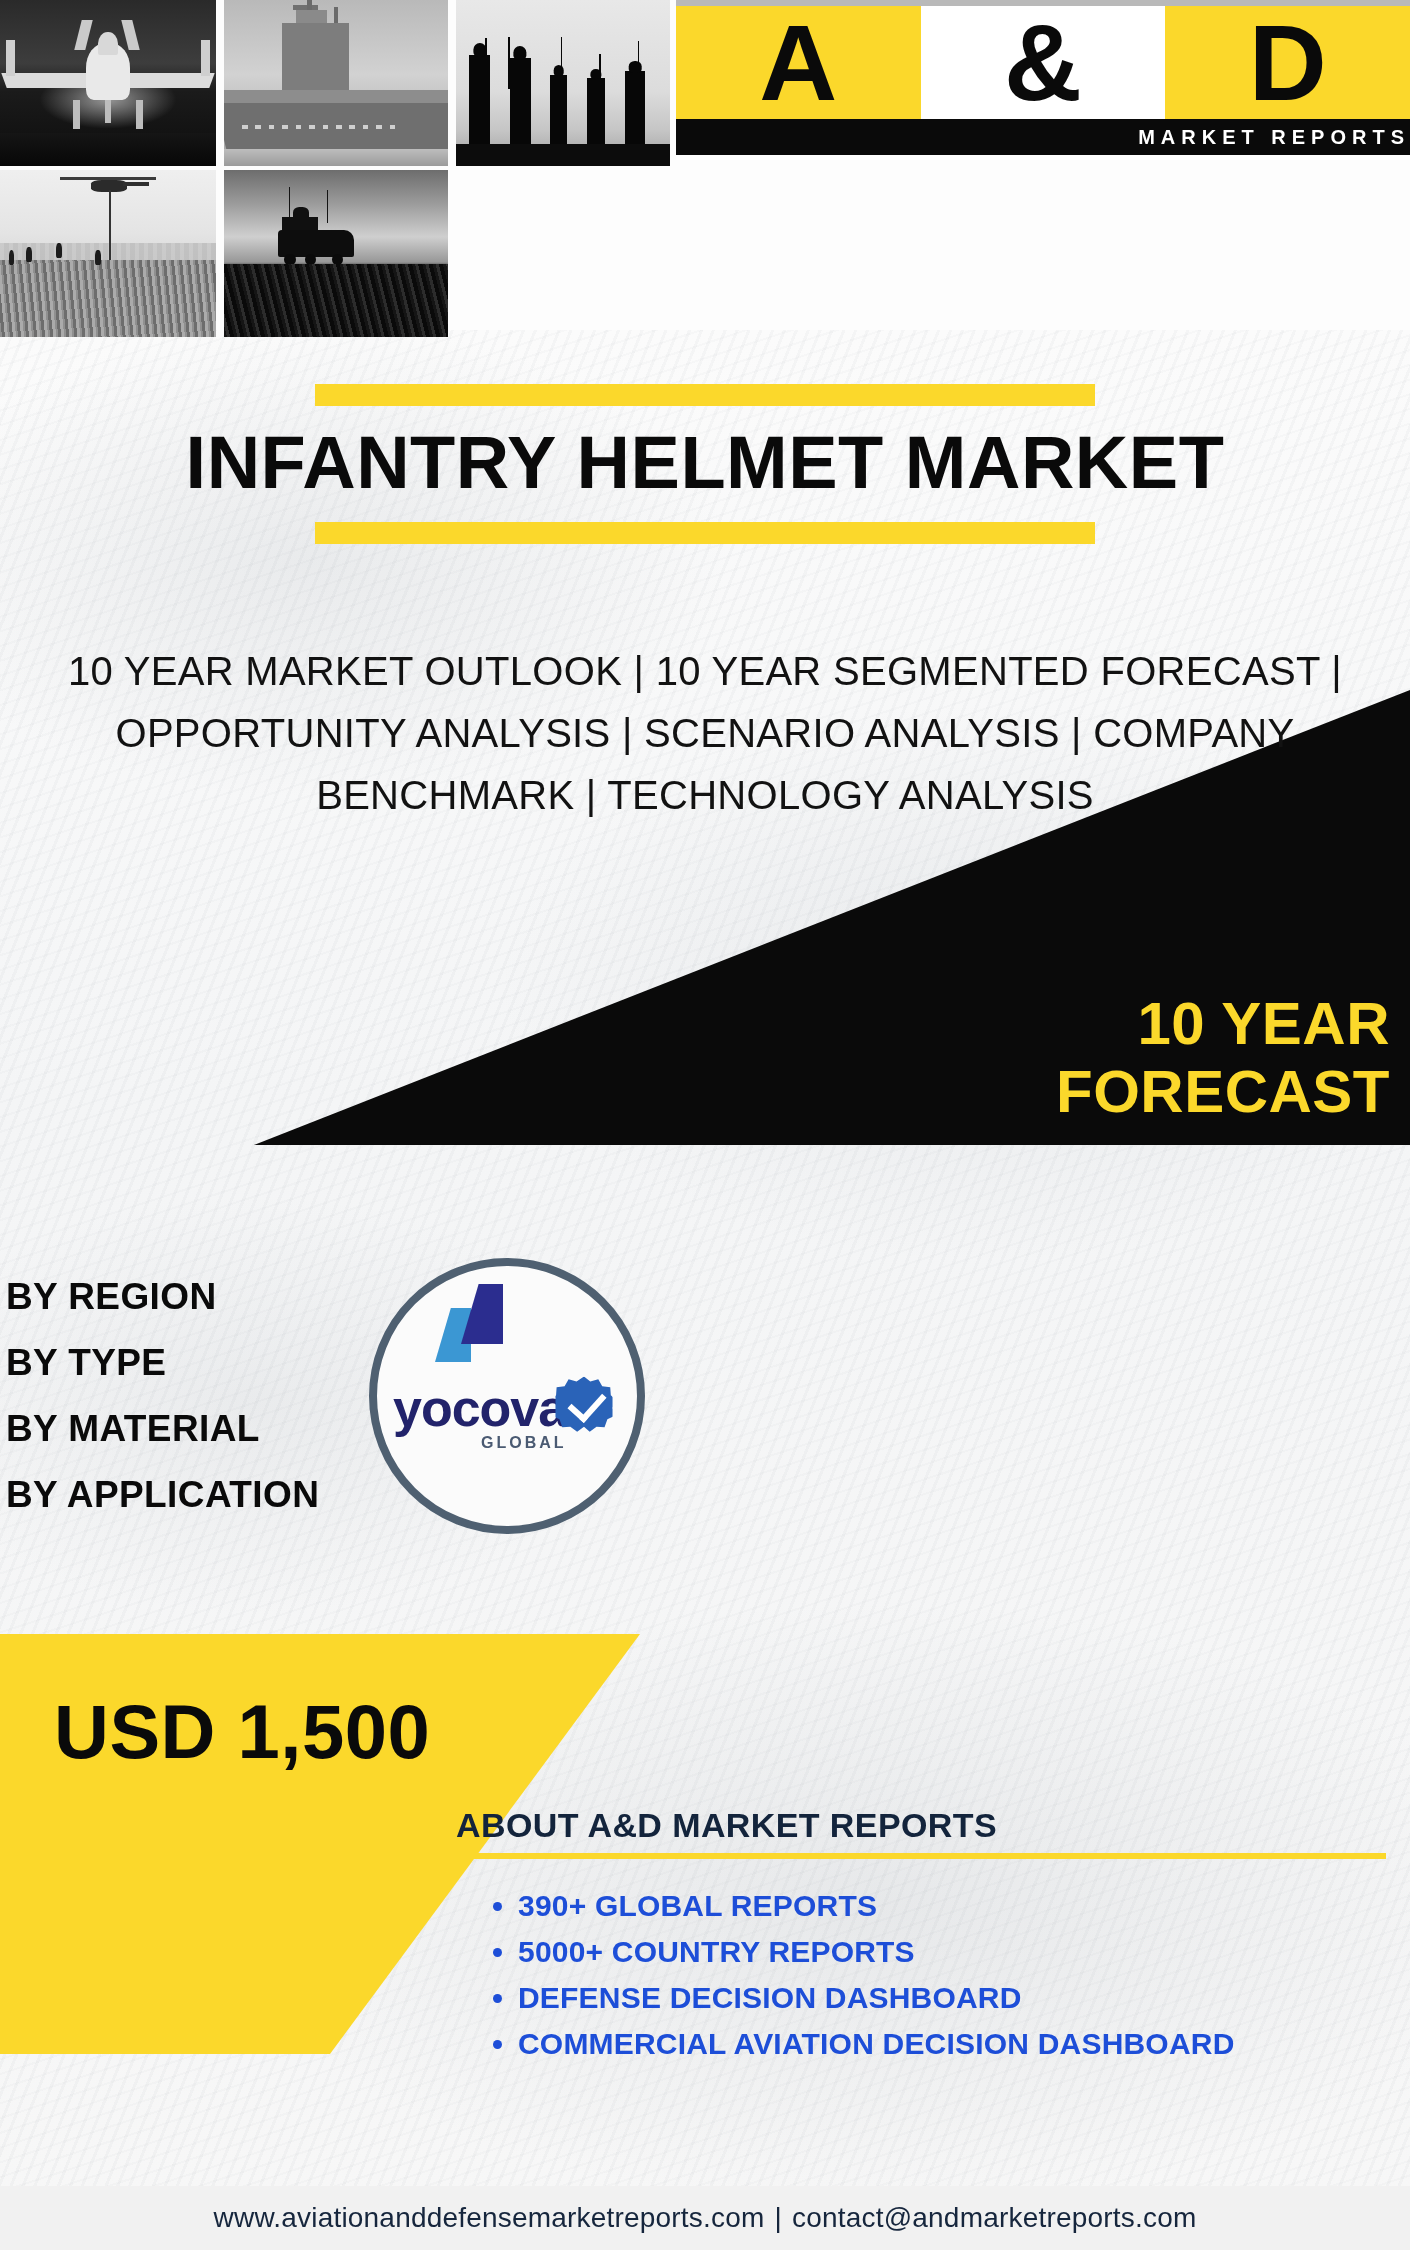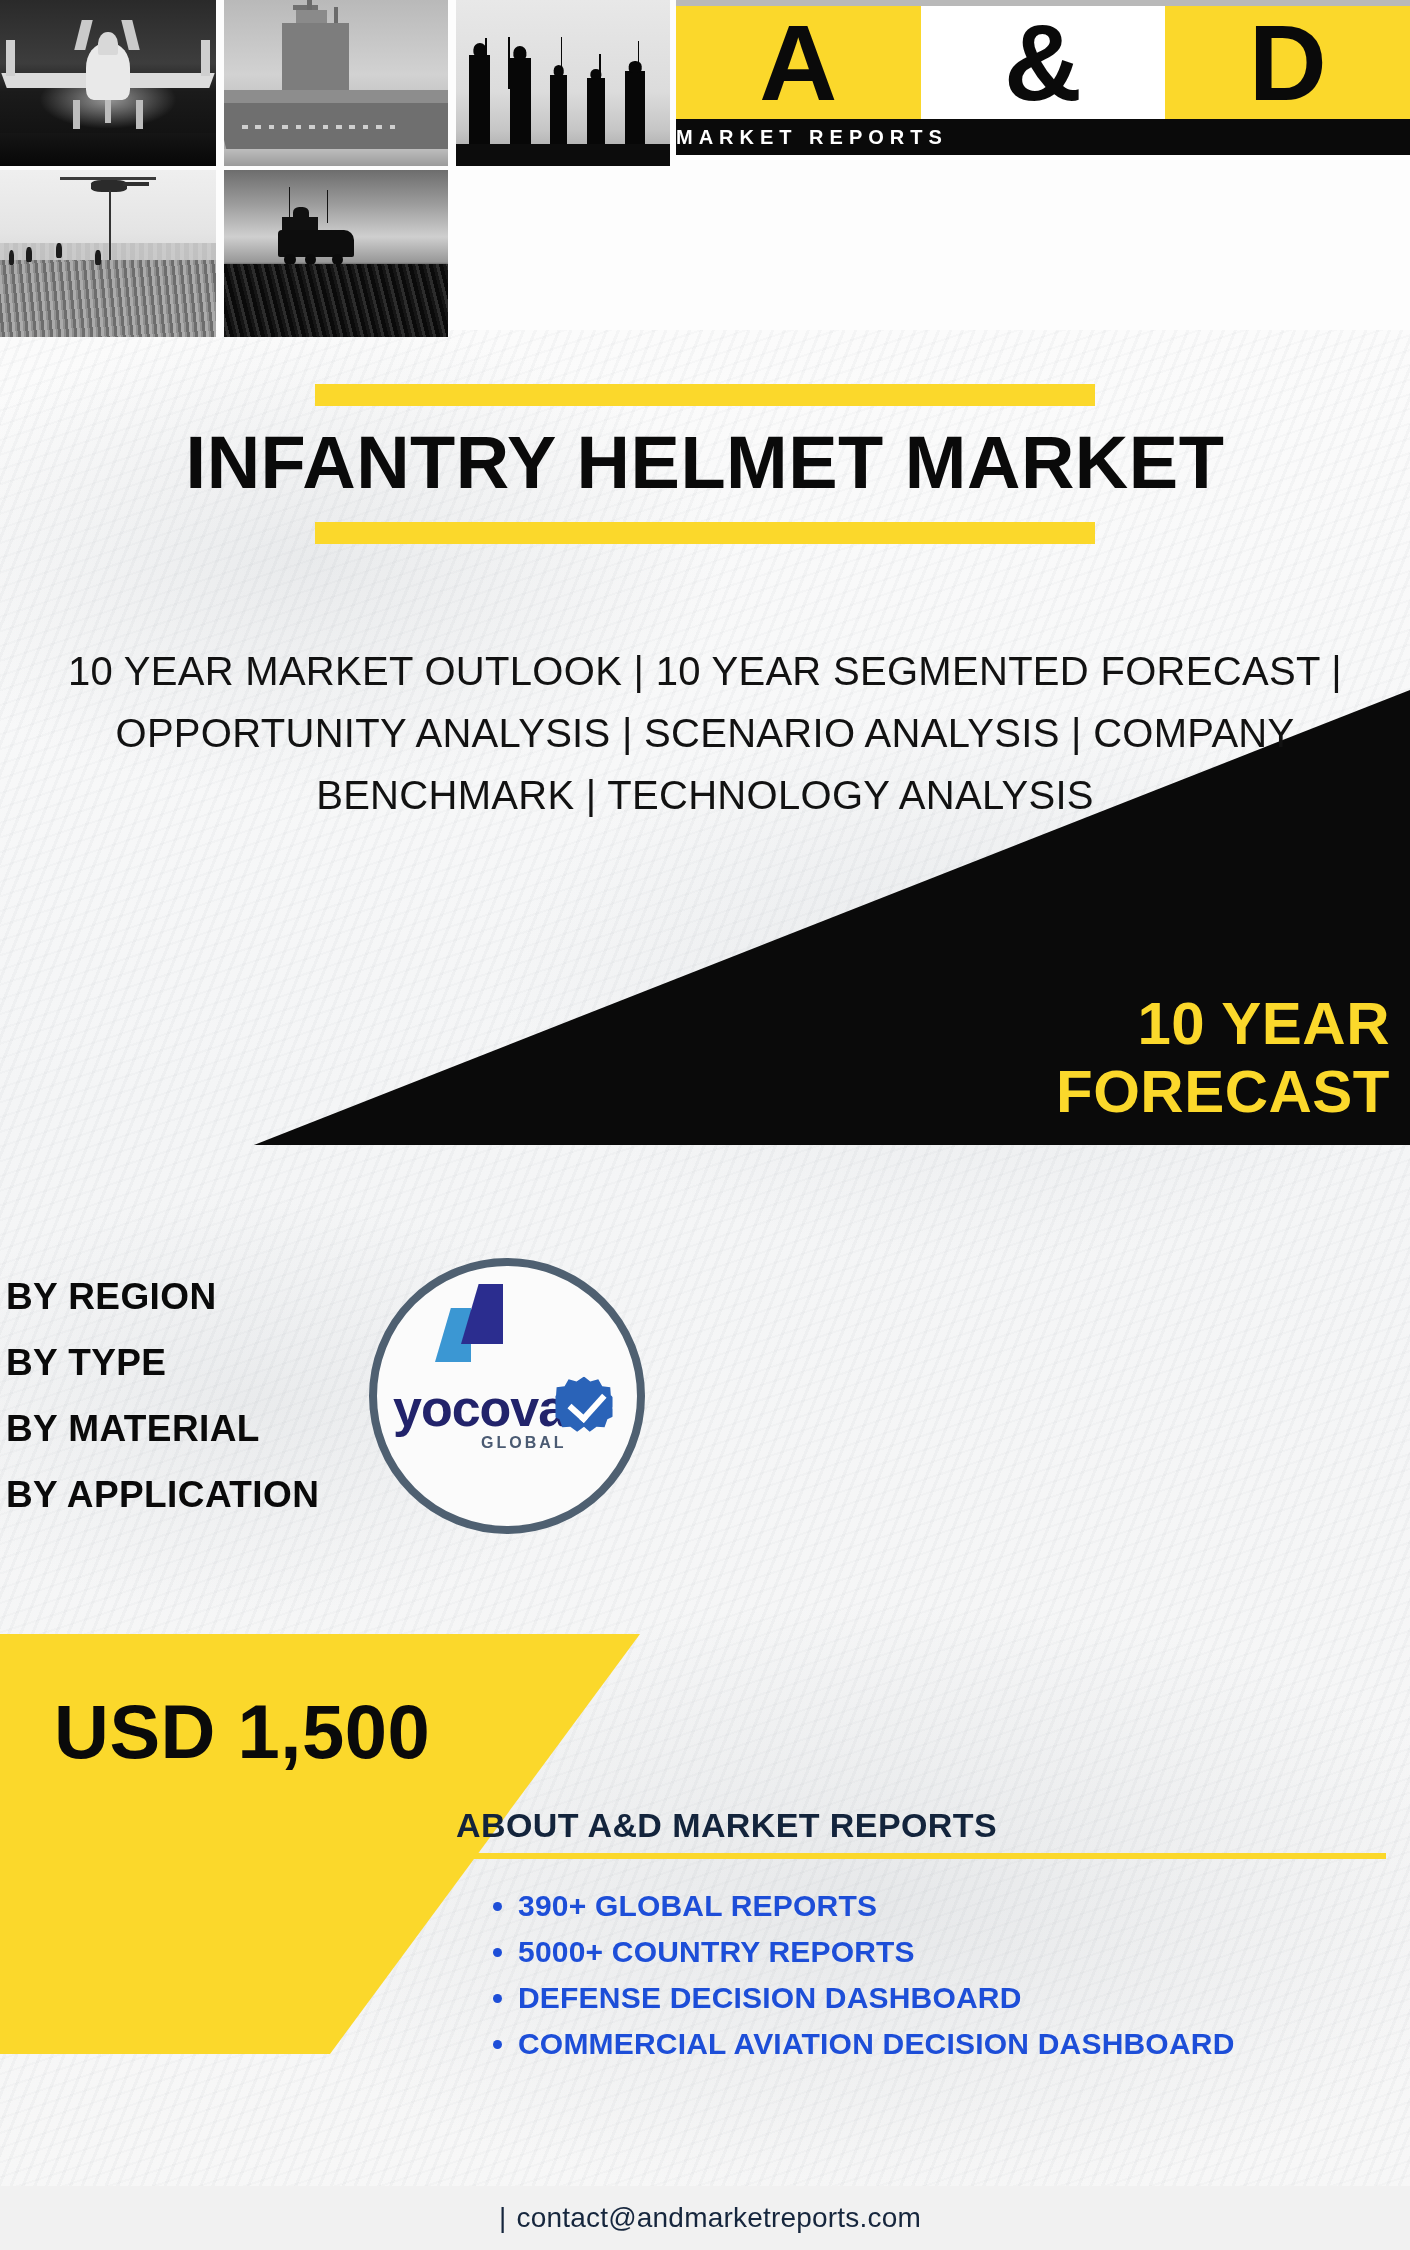--- a/index.html
+++ b/index.html
@@ -98,21 +98,21 @@
   .ph-tank .wheel{position:absolute;top:50%;width:5%;height:7%;background:#0a0a0a;border-radius:50%;}
 
   
   .logo{position:absolute;left:676px;top:0;width:734px;height:160px;z-index:4;background:#ffffff;}
   .logo .topline{position:absolute;left:0;top:0;width:100%;height:6px;background:#b9b9b9;}
   .logo .blocks{position:absolute;left:0;top:6px;width:100%;height:113px;display:flex;}
   .logo .blk{flex:1;display:flex;align-items:center;justify-content:center;}
   .logo .blk.y{background:#FBD82B;}
   .logo .blk.w{background:#ffffff;}
   .logo .glyph{font-family:"Liberation Sans",sans-serif;font-weight:700;font-size:108px;line-height:1;color:#0a0a0a;}
-  .logo .band{position:absolute;left:0;bottom:5px;width:100%;height:36px;background:#0a0a0a;display:flex;align-items:center;justify-content:flex-start;}
+  .logo .band{position:absolute;left:0;bottom:5px;width:100%;height:36px;background:#0a0a0a;display:flex;align-items:center;justify-content:flex-end;}
   .logo .band span{color:#ffffff;font-size:20px;letter-spacing:6px;font-weight:600;}
 
   
   .intro{position:absolute;left:458px;top:172px;width:525px;z-index:4;
     color:#13243c;font-size:25.5px;line-height:33px;text-align:justify;
     font-family:"Liberation Sans",sans-serif;font-weight:400;}
 
   
   .title-wrap{position:absolute;left:0;top:360px;width:1410px;z-index:5;text-align:center;}
   .t-china{font-weight:700;font-size:66px;letter-spacing:1px;color:#0a0a0a;line-height:1;padding-top:10px;}
@@ -337,17 +337,18 @@
     <div class="about-rule"></div>
     <ul>
       <li>390+ GLOBAL REPORTS</li>
       <li>5000+ COUNTRY REPORTS</li>
       <li>DEFENSE DECISION DASHBOARD</li>
       <li>COMMERCIAL AVIATION DECISION DASHBOARD</li>
     </ul>
   </div>
 
   <div class="footer">
+    <span>www.aviationanddefensemarketreports.com</span>
     <span class="sep">|</span>
     <span>contact@andmarketreports.com</span>
   </div>
 
 </div>
 
 </body></html>

